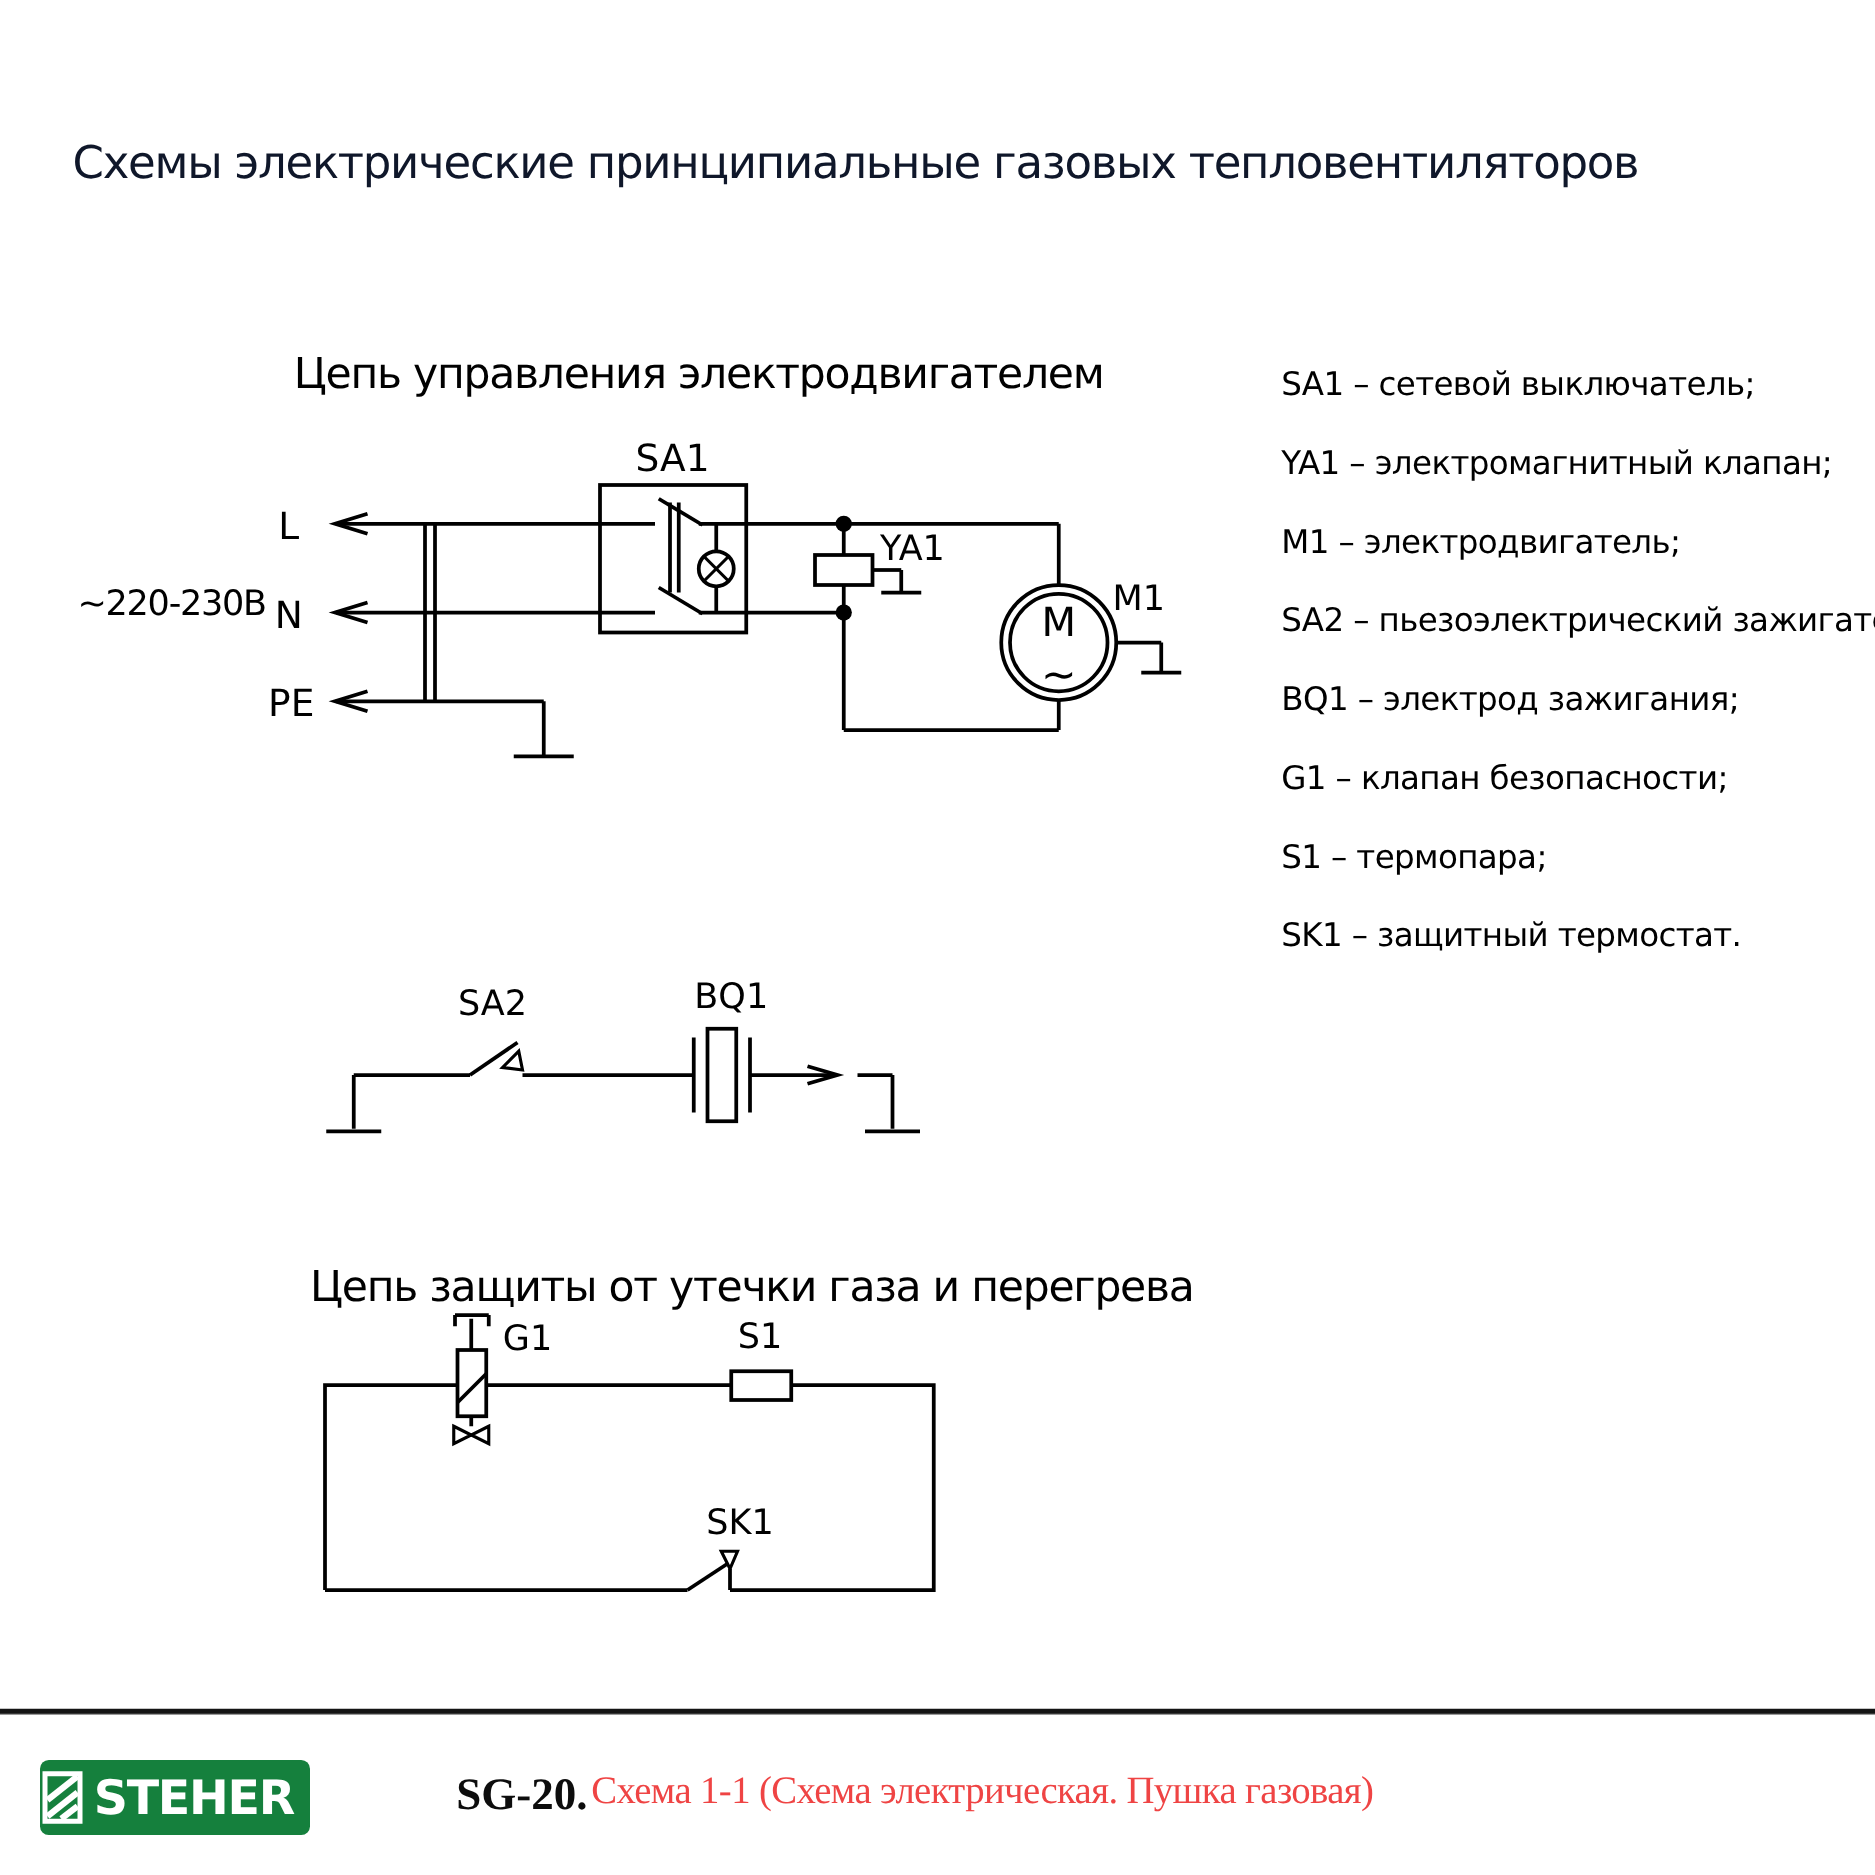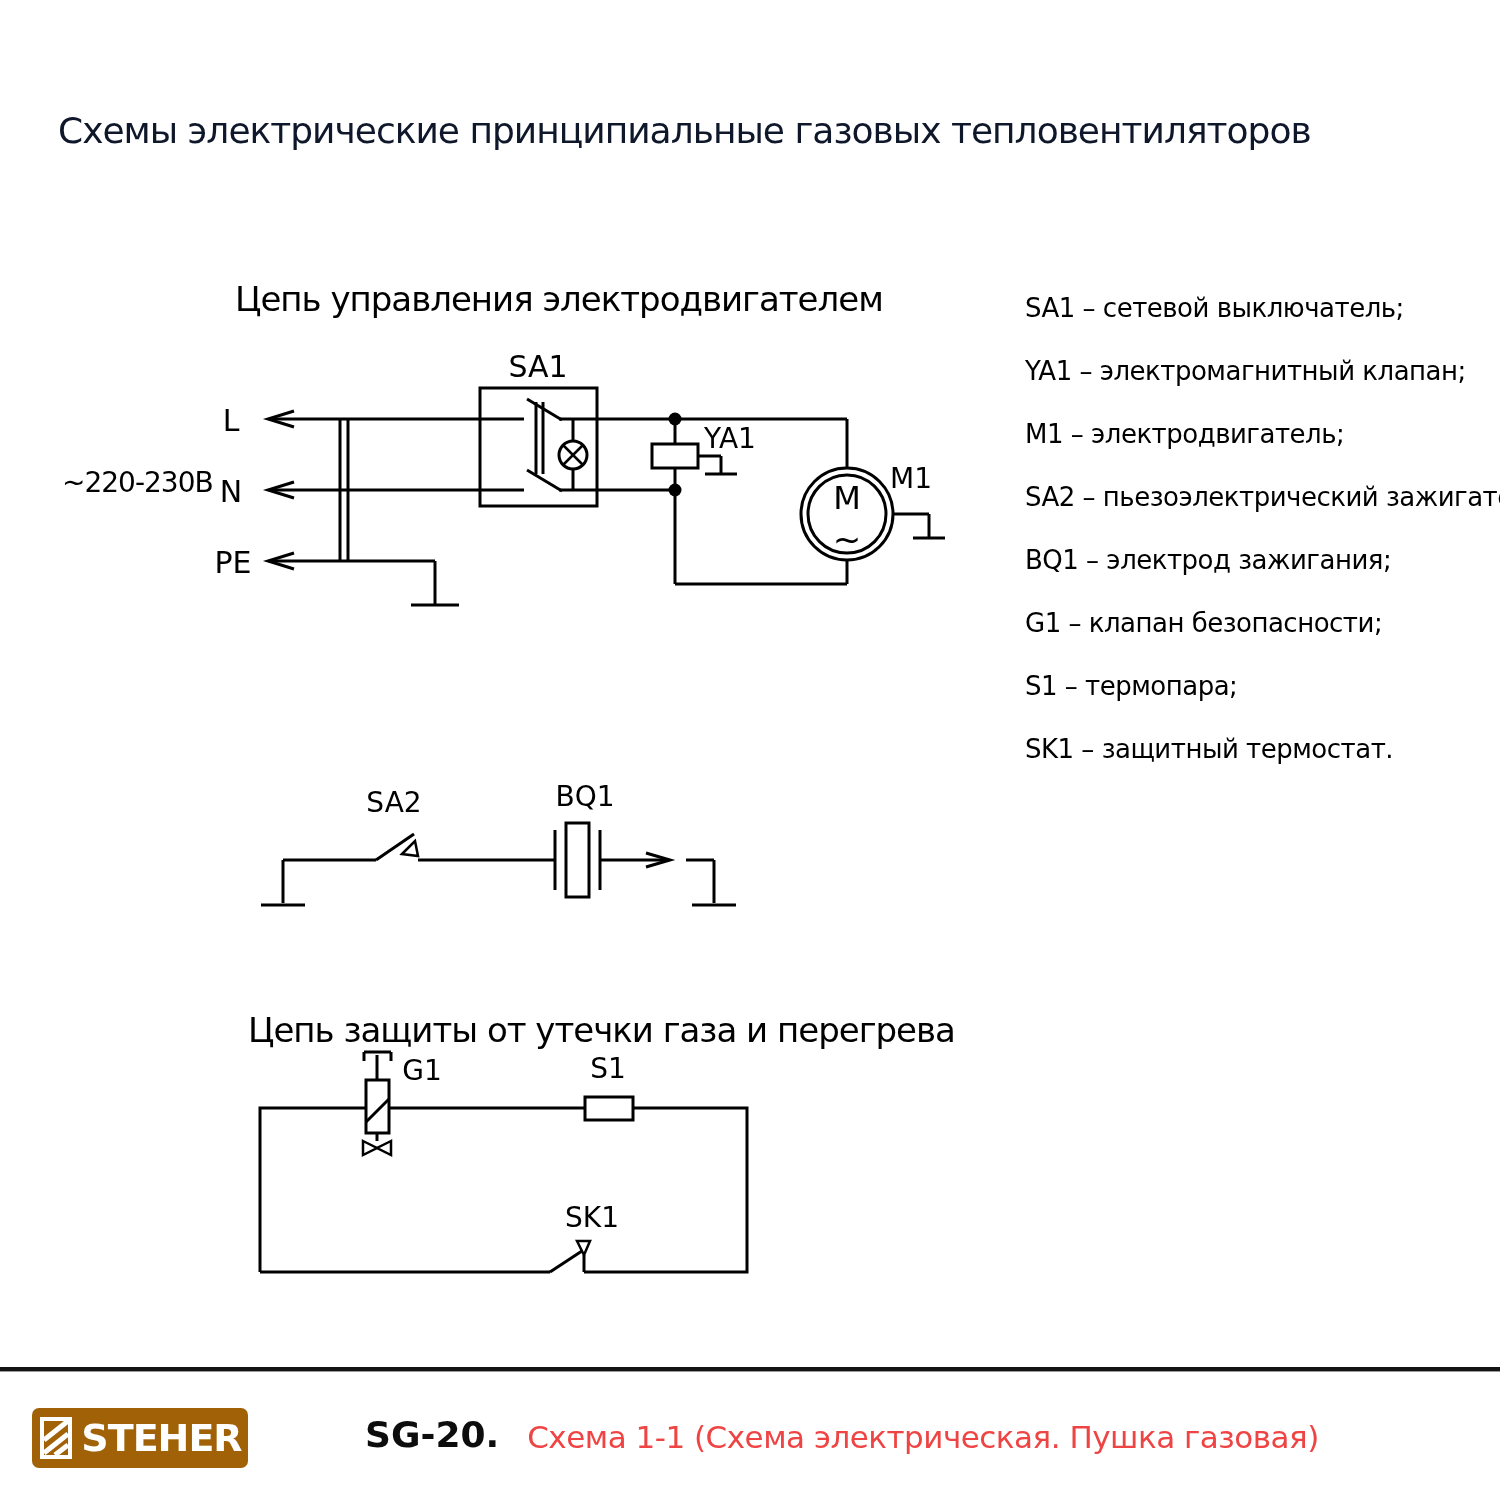--- a/index.html
+++ b/index.html
@@ -22,29 +22,30 @@
   }
   .legend-item{font-size:26px;letter-spacing:-0.5px;white-space:nowrap;color:#000;}
   svg.circuit{position:absolute;}
   svg text{font-family:"DejaVu Sans",sans-serif;fill:#000;}
   .divider{
     position:absolute;left:0;top:1367px;width:1500px;height:4px;background:#141414;
     border-bottom:1px solid #9a9a9a;
   }
   .footer{position:absolute;left:0;top:1400px;width:1500px;height:100px;}
   .logo{
-    position:absolute;left:32px;top:8px;width:216px;height:60px;background:#a16207;
-    border-radius:7px;display:flex;align-items:center;justify-content:center;gap:7px;
+    position:absolute;left:32px;top:8px;width:216px;height:60px;background:#15803d;
+    border-radius:7px;display:flex;align-items:center;justify-content:flex-start;gap:7px;
   }
   .logo-text{
     color:#ffffff;font-size:38px;font-weight:800;letter-spacing:-1px;line-height:60px;
   }
   .caption{
-    position:absolute;left:365px;top:14px;display:flex;align-items:flex-end;gap:28px;
+    position:absolute;left:365px;top:14px;display:flex;align-items:flex-start;gap:3px;
     white-space:nowrap;
+    font-family:Liberation Serif, serif;
   }
   .caption .model{font-size:36px;font-weight:700;color:#0d0d0d;}
   .caption .desc{font-size:31px;color:#ef4444;letter-spacing:-0.5px;}
 </style>
 </head>
 <body>
 
 <div class="canvas">
 
   <div class="main-title">Схемы электрические принципиальные газовых тепловентиляторов</div>

